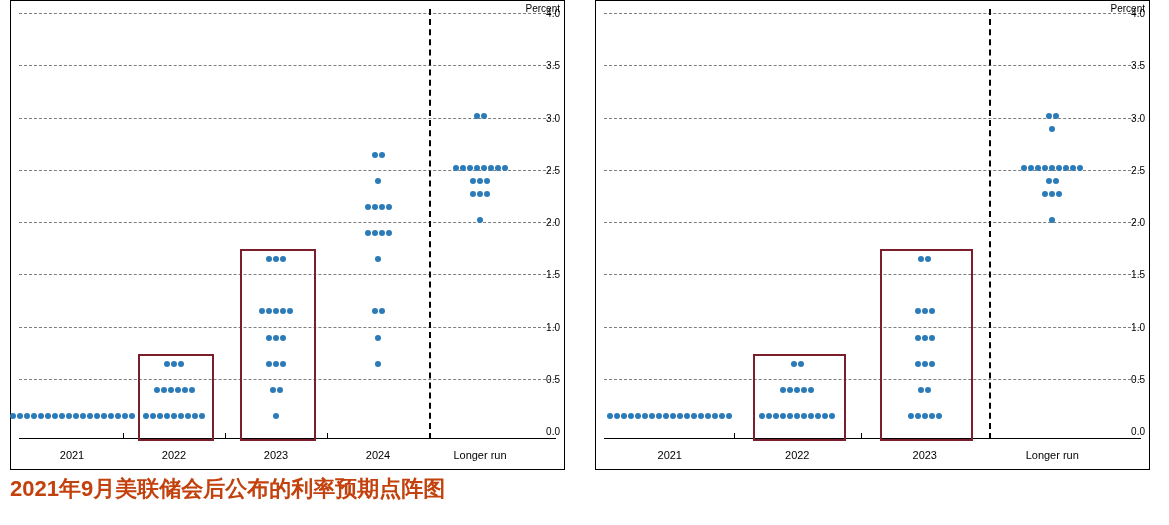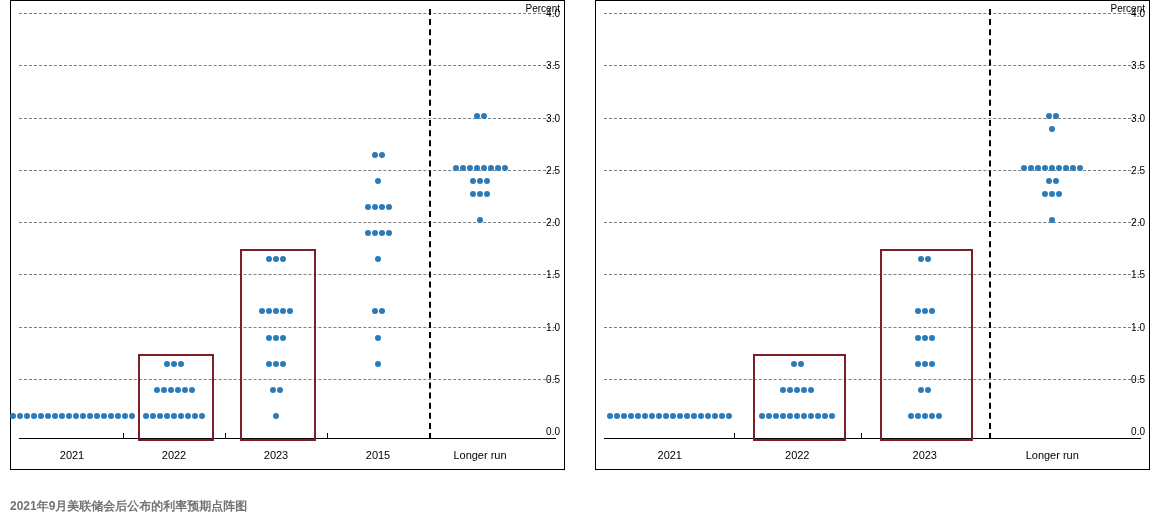--- a/index.html
+++ b/index.html
@@ -10,21 +10,21 @@
   .plot{position:relative;width:555px;height:470px;border:1px solid #000;box-sizing:border-box;background:#fff;}
   .grid-line{position:absolute;left:8px;right:8px;border-top:1px dashed #000;opacity:.5;}
   .ytick{position:absolute;right:4px;font-size:10px;color:#000;transform:translateY(-50%);}
   .unit{position:absolute;right:4px;top:2px;font-size:10px;}
   .xaxis{position:absolute;left:8px;right:8px;bottom:30px;border-top:1px solid #000;}
   .xtick-line{position:absolute;bottom:30px;width:0;border-left:1px solid #000;height:6px;}
   .xlabel{position:absolute;bottom:8px;font-size:11px;transform:translateX(-50%);color:#000;}
   .sep{position:absolute;top:8px;bottom:30px;width:0;border-left:2px dashed #000;}
   .dot{position:absolute;width:6px;height:6px;border-radius:50%;background:#2b7bb9;transform:translate(-50%,50%);}
   .box{position:absolute;border:2px solid #7a1f2b;}
-  .caption{margin-top:28px;font-size:12px;font-weight:700;color:#737373;}
+  .caption{margin-top:4px;font-size:22px;font-weight:700;color:#c2410c;}
 </style>
 </head>
 <body>
 <div class="page">
 
 <div class="panel left">
   <div class="plot">
         <div class="unit">Percent</div>
         <div class="ytick" style="top: 430px;">0.0</div>
         <div class="grid-line" style="top: 377.75px;"></div>
@@ -43,21 +43,21 @@
         <div class="ytick" style="top: 64.25px;">3.5</div>
         <div class="grid-line" style="top: 12px;"></div>
         <div class="ytick" style="top: 12px;">4.0</div>
         <div class="xaxis"></div>
         <div class="xlabel" style="left: 61px;">2021</div>
         <div class="xtick-line" style="left: 112px;"></div>
         <div class="xlabel" style="left: 163px;">2022</div>
         <div class="xtick-line" style="left: 214px;"></div>
         <div class="xlabel" style="left: 265px;">2023</div>
         <div class="xtick-line" style="left: 316px;"></div>
-        <div class="xlabel" style="left: 367px;">2015</div>
+        <div class="xlabel" style="left: 367px;">2024</div>
         <div class="xtick-line" style="left: 418px;"></div>
         <div class="xlabel" style="left: 469px;">Longer run</div>
         <div class="sep" style="left: 418px;"></div>
         <div class="box" style="left: 127.3px; width: 71.4px; top: 352.688px; height: 83.3125px;"></div>
         <div class="box" style="left: 229.3px; width: 71.4px; top: 248.188px; height: 187.812px;"></div>
         <div class="dot" style="left: 1.5px; bottom: 53.0625px;"></div>
         <div class="dot" style="left: 8.5px; bottom: 53.0625px;"></div>
         <div class="dot" style="left: 15.5px; bottom: 53.0625px;"></div>
         <div class="dot" style="left: 22.5px; bottom: 53.0625px;"></div>
         <div class="dot" style="left: 29.5px; bottom: 53.0625px;"></div>

